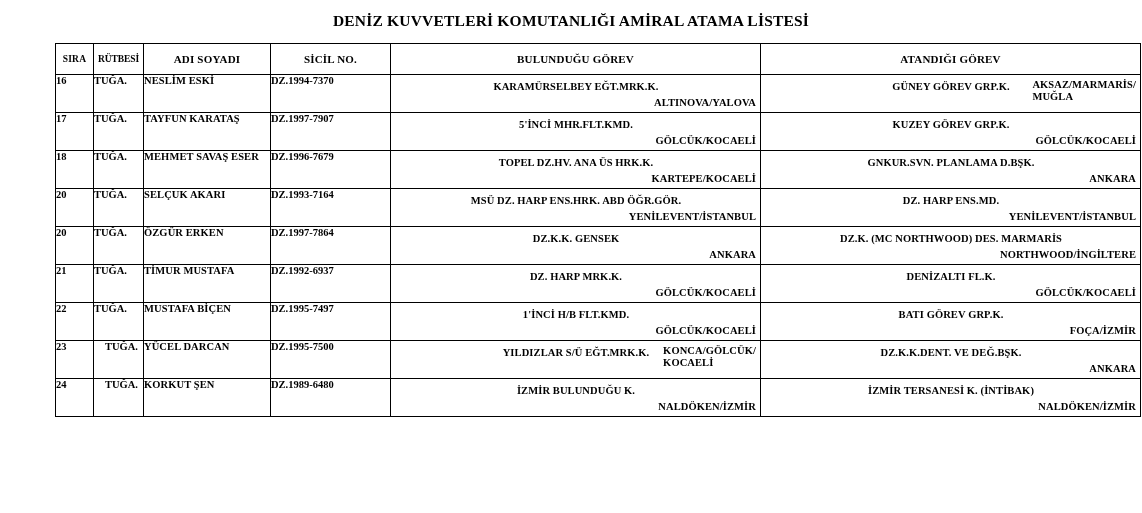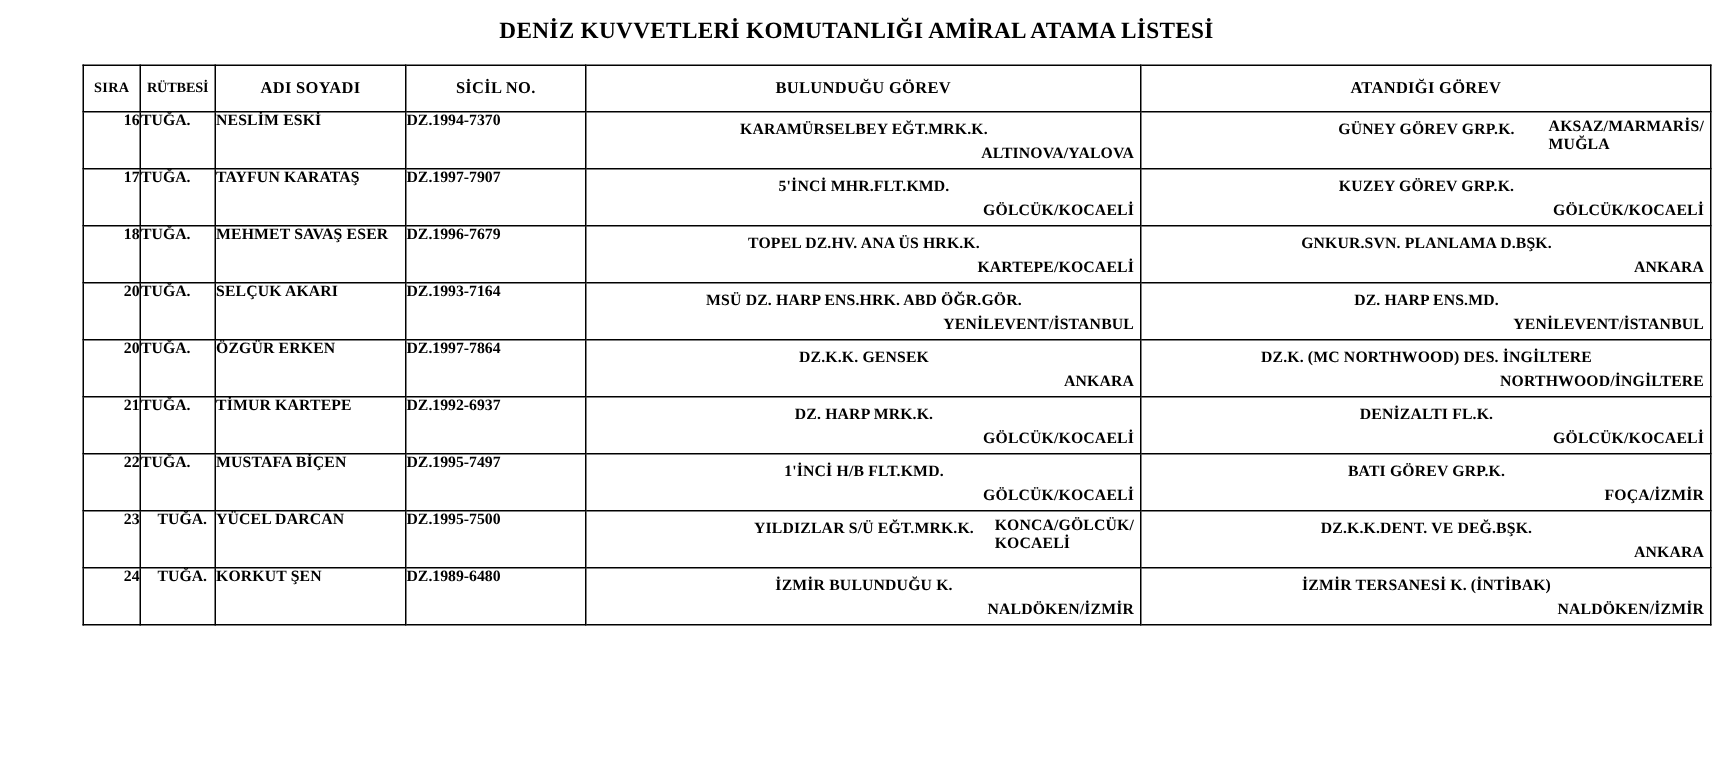--- a/index.html
+++ b/index.html
@@ -77,21 +77,21 @@
     font-size: 9.5px;
     letter-spacing: -0.1px;
   }
 
   
   tr.data td {
     height: 37px;
   }
 
   .cell-num {
-    text-align: right;
+    text-align: left;
     font-weight: bold;
     font-size: 10.5px;
     padding-top: 9px;
   }
   .cell-rank {
     font-weight: bold;
     font-size: 10.5px;
     padding: 9px 0 0 6px;
   }
   .cell-rank.indent {
@@ -234,29 +234,29 @@
         <tr class="data">
           <td class="cell-num">20</td>
           <td class="cell-rank">TUĞA.</td>
           <td class="cell-name">ÖZGÜR ERKEN</td>
           <td class="cell-reg">DZ.1997-7864</td>
           <td class="duty">
             <span class="duty-title">DZ.K.K. GENSEK</span>
             <span class="duty-loc">ANKARA</span>
           </td>
           <td class="duty">
-            <span class="duty-title">DZ.K. (MC NORTHWOOD) DES. İNGİLTERE</span>
+            <span class="duty-title">DZ.K. (MC NORTHWOOD) DES. MARMARİS</span>
             <span class="duty-loc">NORTHWOOD/İNGİLTERE</span>
           </td>
         </tr>
 
         <tr class="data">
           <td class="cell-num">21</td>
           <td class="cell-rank">TUĞA.</td>
-          <td class="cell-name">TİMUR KARTEPE</td>
+          <td class="cell-name">TİMUR MUSTAFA</td>
           <td class="cell-reg">DZ.1992-6937</td>
           <td class="duty">
             <span class="duty-title">DZ. HARP MRK.K.</span>
             <span class="duty-loc">GÖLCÜK/KOCAELİ</span>
           </td>
           <td class="duty">
             <span class="duty-title">DENİZALTI FL.K.</span>
             <span class="duty-loc">GÖLCÜK/KOCAELİ</span>
           </td>
         </tr>

